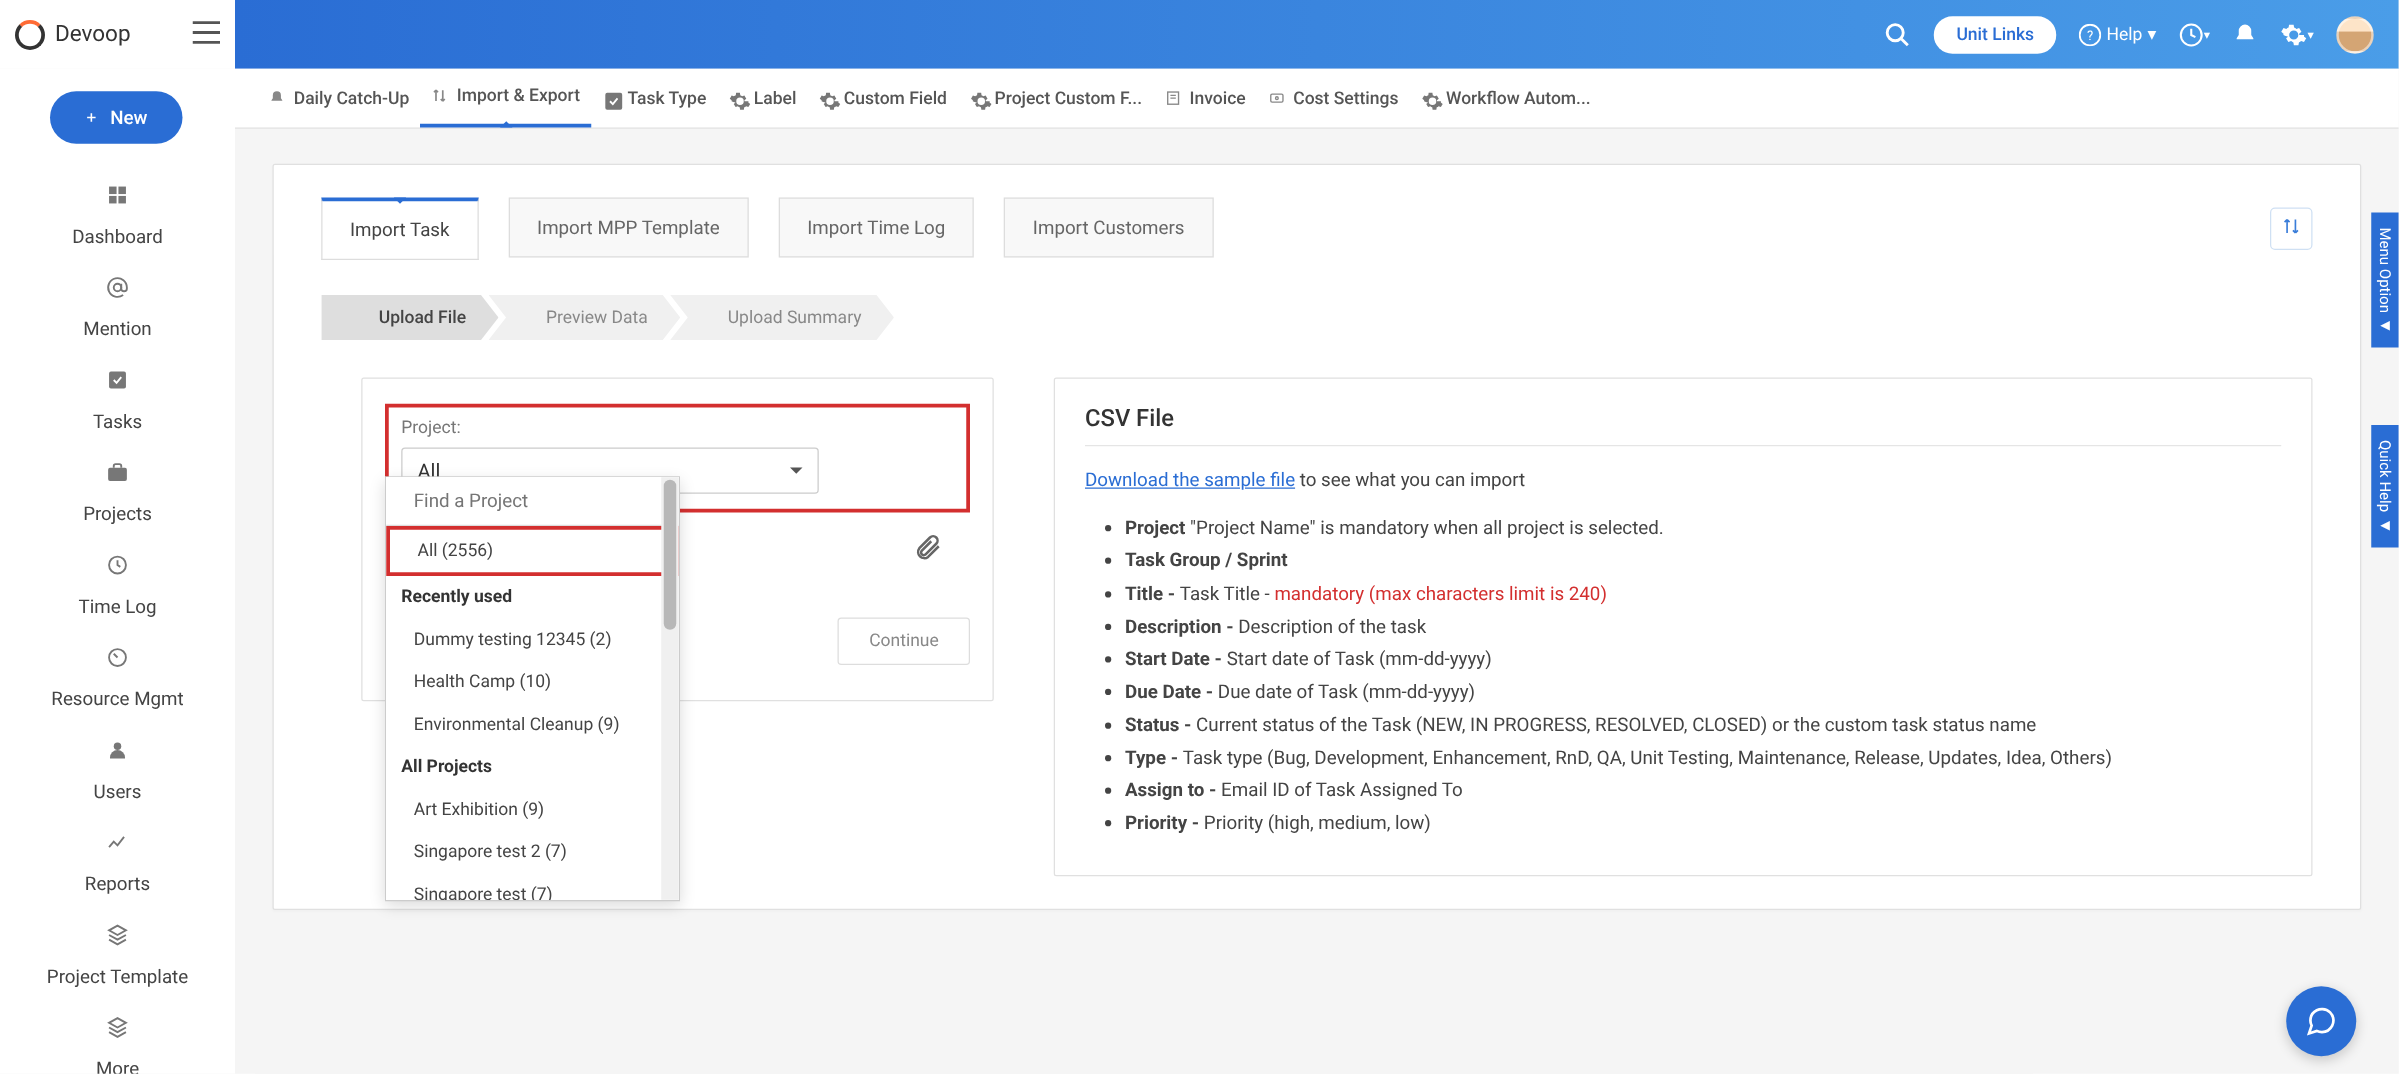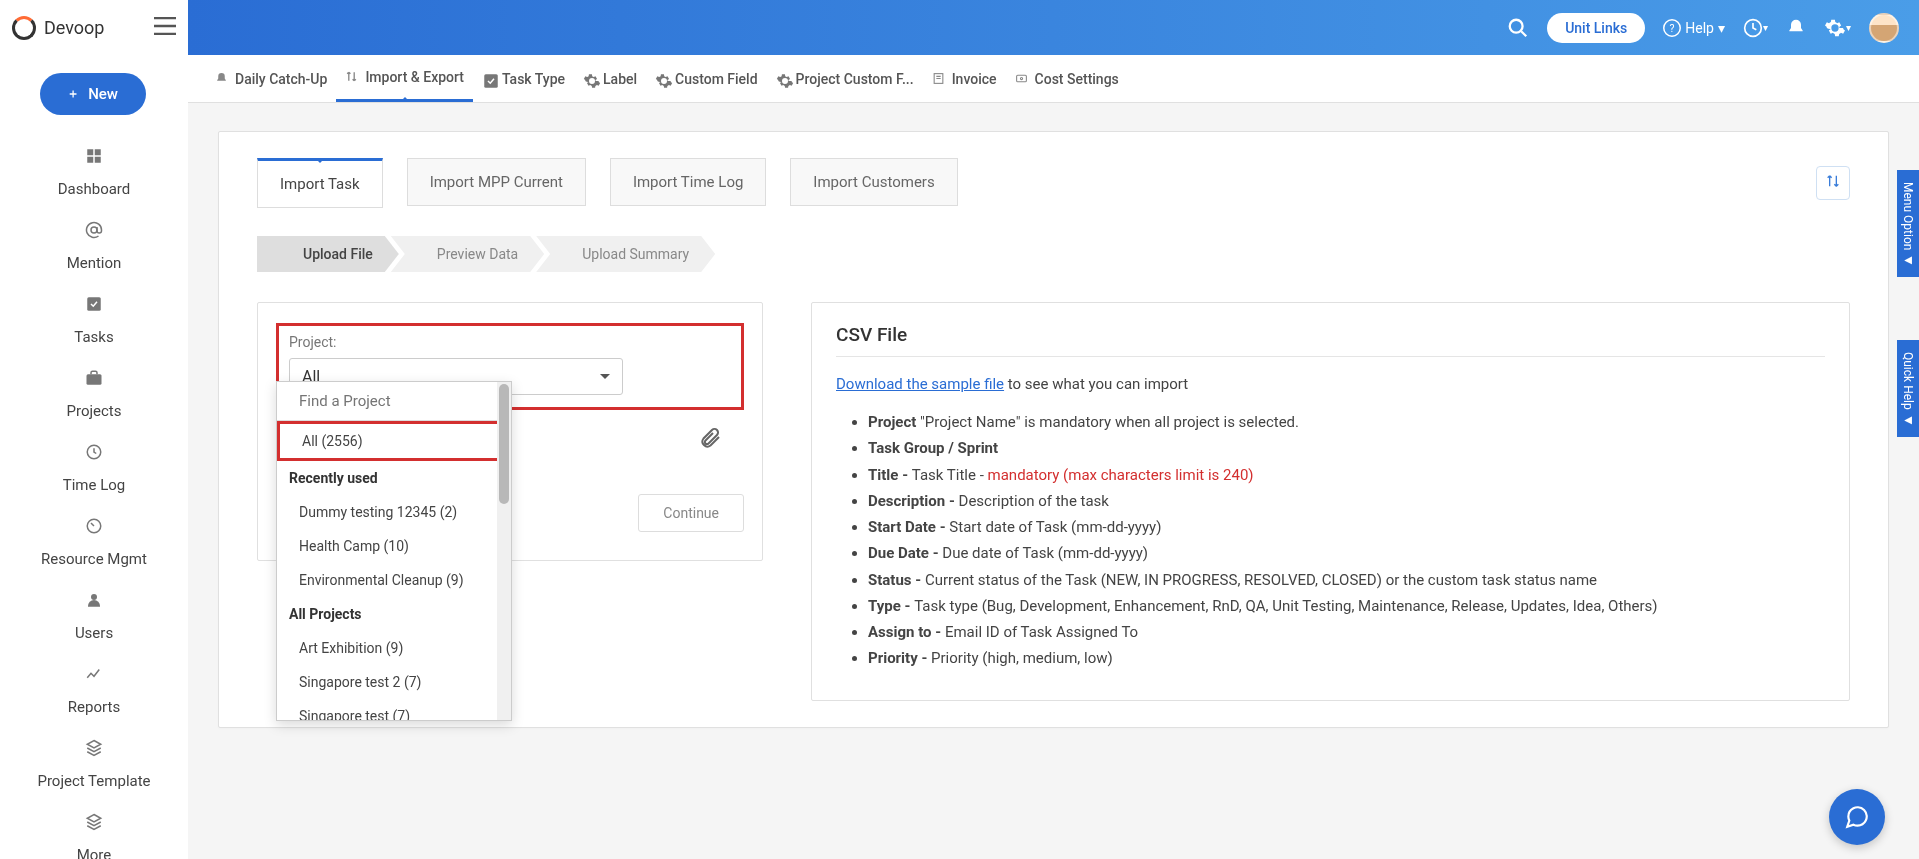--- a/index.html
+++ b/index.html
@@ -41,21 +41,21 @@
 .ptab.active { background: #fff; color: #444; border-top: 3px solid #2a6dd4; position: relative; }
 .ptab.active::after { content:''; position:absolute; top:-3px; left:50%; transform:translateX(-50%); width:0;height:0; border-left:5px solid transparent; border-right:5px solid transparent; border-top:5px solid #2a6dd4; }
 .swap-btn { margin-left:auto; border:1px solid #cfe0f3; border-radius:4px; padding:6px 8px; color:#3a7dd9; cursor:pointer; align-self:center; }
 
 .steps { display: flex; margin-bottom: 30px; }
 .step { padding: 10px 26px 10px 46px; background: #f0f0f0; color: #888; position: relative; font-size: 14px; clip-path: polygon(0 0, calc(100% - 14px) 0, 100% 50%, calc(100% - 14px) 100%, 0 100%, 14px 50%); margin-left: -8px; }
 .step:first-child { clip-path: polygon(0 0, calc(100% - 14px) 0, 100% 50%, calc(100% - 14px) 100%, 0 100%); margin-left:0; }
 .step.active { background: #dedede; color: #444; font-weight: 500; }
 
 .two-col { display: flex; gap: 48px; align-items: flex-start; }
-.left-card { width: 506px; border: 1px solid #e0e0e0; border-radius: 2px; padding: 20px 18px 28px; position: relative; }
+.left-card { width: 506px; border: 1px solid #e0e0e0; border-radius: 2px; padding: 20px 18px 28px; position: relative; margin-left: 32px; }
 .right-card { flex: 1; border: 1px solid #e0e0e0; border-radius: 2px; padding: 20px 24px 28px; }
 
 .hl-box { border: 3px solid #d32f2f; padding: 8px 10px 12px; margin-bottom: 4px; }
 .field-label { color: #777; font-size: 14px; margin-bottom: 8px; }
 .select-box { border: 1px solid #ccc; border-radius: 3px; padding: 8px 12px; width: 334px; display: flex; justify-content: space-between; align-items: center; cursor: pointer; }
 .select-val { color: #333; text-decoration: underline; }
 .caret-down { width:0;height:0;border-left:5px solid transparent;border-right:5px solid transparent;border-top:5px solid #555; }
 
 .dropdown { position: absolute; left: 18px; top: 78px; width: 236px; background: #fff; border: 1px solid #ccc; box-shadow: 0 4px 12px rgba(0,0,0,0.15); z-index: 10; max-height: 340px; overflow-y: auto; }
 .dd-scrollbar { position:absolute; right:0; top:0; bottom:0; width:14px; background:#f0f0f0; }
@@ -299,28 +299,34 @@
           </svg></span>
         <span>Invoice</span>
       </div>
       <div class="tool-tab">
         <span class="tool-icon"><svg width="13" height="13" viewBox="0 0 24 24" fill="none" stroke="#888" stroke-width="2">
             <rect x="3" y="6" width="18" height="12" rx="2"></rect>
             <circle cx="12" cy="12" r="2"></circle>
           </svg></span>
         <span>Cost Settings</span>
       </div>
+      <div class="tool-tab">
+        <span class="tool-icon"><svg width="18" height="18" viewBox="0 0 24 24" fill="currentColor">
+            <path d="M12 8a4 4 0 1 0 0 8 4 4 0 0 0 0-8zm9 4c0 .4 0 .8-.1 1.2l2 1.6-2 3.4-2.4-.9a7 7 0 0 1-2 1.2l-.4 2.5h-4l-.4-2.5a7 7 0 0 1-2-1.2l-2.4.9-2-3.4 2-1.6A7 7 0 0 1 3 12c0-.4 0-.8.1-1.2l-2-1.6 2-3.4 2.4.9a7 7 0 0 1 2-1.2L7.9 3h4l.4 2.5a7 7 0 0 1 2 1.2l2.4-.9 2 3.4-2 1.6c.1.4.1.8.1 1.2z"></path>
+          </svg></span>
+        <span>Workflow Autom...</span>
+      </div>
     </div>
 </div>
 
 <div class="content">
   <div class="panel">
     <div class="panel-tabs" id="ptabs">
         <div class="ptab active">Import Task</div>
-        <div class="ptab">Import MPP Current</div>
+        <div class="ptab">Import MPP Template</div>
         <div class="ptab">Import Time Log</div>
         <div class="ptab">Import Customers</div>
         <div class="swap-btn"><svg width="16" height="16" viewBox="0 0 24 24" fill="none" stroke="#3a7dd9" stroke-width="2">
             <path d="M7 4v16m0-16-3 3m3-3 3 3M17 20V4m0 16-3-3m3 3 3-3"></path>
           </svg></div>
       </div>
     <div class="steps" id="steps">
         <div class="step active">Upload File</div>
         <div class="step">Preview Data</div>
         <div class="step">Upload Summary</div>

